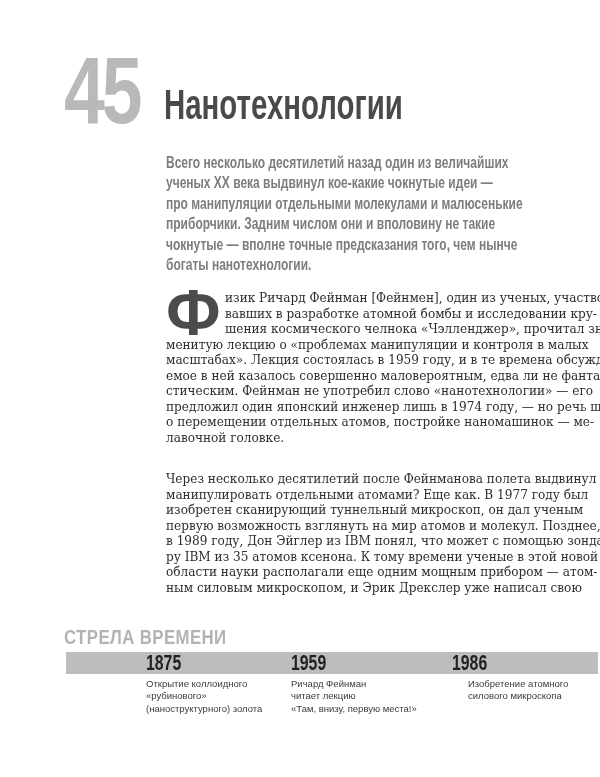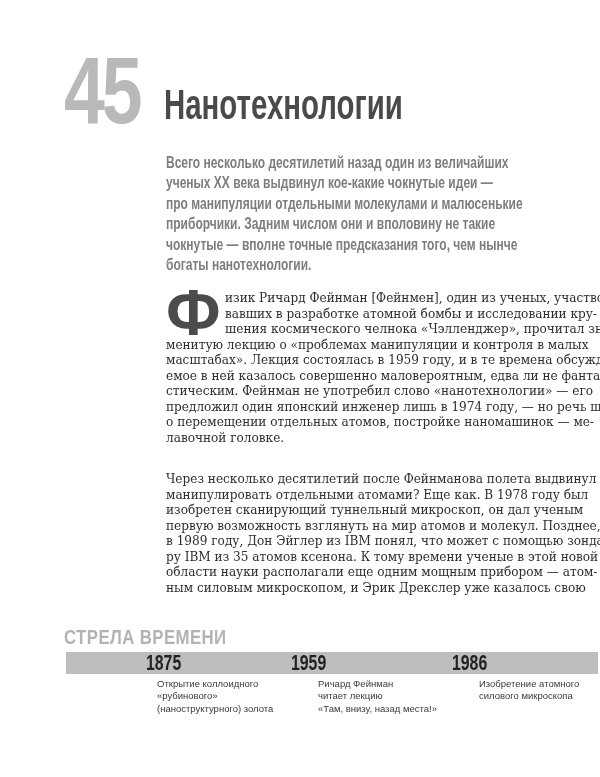--- a/index.html
+++ b/index.html
@@ -53,21 +53,21 @@
   }
   .tl-year {
     position: absolute; top: 651px;
     font-family: "Liberation Sans", sans-serif; font-weight: bold;
     font-size: 22px; line-height: 24px; color: #222222;
     transform: scaleX(0.72); transform-origin: left top;
   }
   .tl-desc {
     position: absolute; top: 678px;
     font-family: "Liberation Sans", sans-serif; font-size: 9.5px; line-height: 12.4px;
-    color: #3a3a3a; white-space: nowrap; margin-left: 11px;
+    color: #3a3a3a; white-space: nowrap;
   }
   .tl-desc div { white-space: nowrap; }
 </style>
 </head>
 <body>
 
 <div>
   <div class="chapter-num">45</div>
   <div class="chapter-title">Нанотехнологии</div>
 </div>
@@ -91,45 +91,45 @@
   <span class="ln">масштабах». Лекция состоялась в 1959 году, и в те времена обсужда-</span>
   <span class="ln">емое в ней казалось совершенно маловероятным, едва ли не фанта-</span>
   <span class="ln">стическим. Фейнман не употребил слово «нанотехнологии» — его</span>
   <span class="ln">предложил один японский инженер лишь в 1974 году, — но речь шла</span>
   <span class="ln">о перемещении отдельных атомов, постройке наномашинок — ме-</span>
   <span class="ln last">лавочной головке.</span>
 </div>
 
 <div class="body-block p2">
   <span class="ln">Через несколько десятилетий после Фейнманова полета выдвинул</span>
-  <span class="ln">манипулировать отдельными атомами? Еще как. В 1978 году был</span>
+  <span class="ln">манипулировать отдельными атомами? Еще как. В 1977 году был</span>
   <span class="ln">изобретен сканирующий туннельный микроскоп, он дал ученым</span>
   <span class="ln">первую возможность взглянуть на мир атомов и молекул. Позднее,</span>
   <span class="ln">в 1989 году, Дон Эйглер из IBM понял, что может с помощью зонда</span>
   <span class="ln">ру IBM из 35 атомов ксенона. К тому времени ученые в этой новой</span>
   <span class="ln">области науки располагали еще одним мощным прибором — атом-</span>
-  <span class="ln">ным силовым микроскопом, и Эрик Дрекслер уже казалось свою</span>
+  <span class="ln">ным силовым микроскопом, и Эрик Дрекслер уже написал свою</span>
 </div>
 
 <div>
   <div class="timeline-heading">СТРЕЛА ВРЕМЕНИ</div>
   <div class="timeline-band"></div>
 
   <div class="tl-year" style="left:146px">1875</div>
   <div class="tl-desc" style="left:146px">
     <div>Открытие коллоидного</div>
     <div>«рубинового»</div>
     <div>(наноструктурного) золота</div>
   </div>
 
   <div class="tl-year" style="left:291px">1959</div>
-  <div class="tl-desc" style="left:307px">
+  <div class="tl-desc" style="left:291px">
     <div>Ричард Фейнман</div>
     <div>читает лекцию</div>
-    <div>«Там, внизу, назад места!»</div>
+    <div>«Там, внизу, первую места!»</div>
   </div>
 
   <div class="tl-year" style="left:452px">1986</div>
   <div class="tl-desc" style="left:468px">
     <div>Изобретение атомного</div>
     <div>силового микроскопа</div>
   </div>
 </div>
 
 </body></html>

